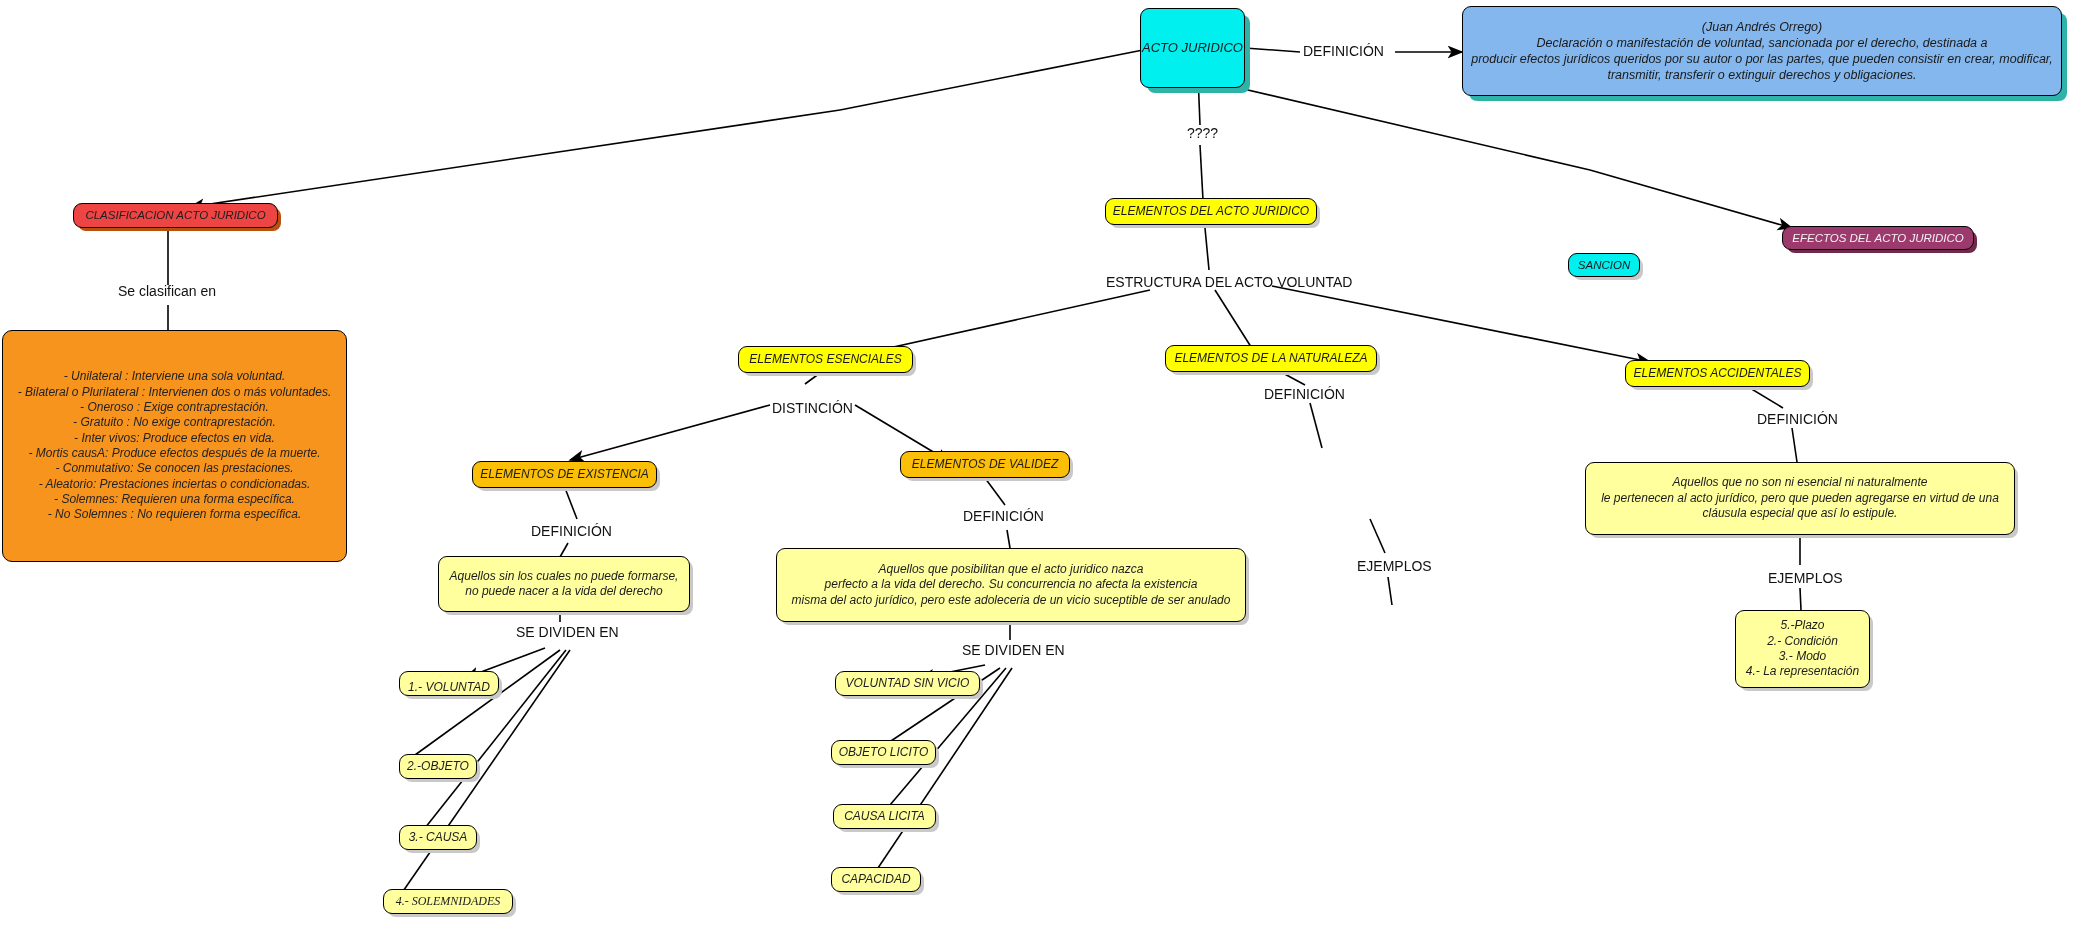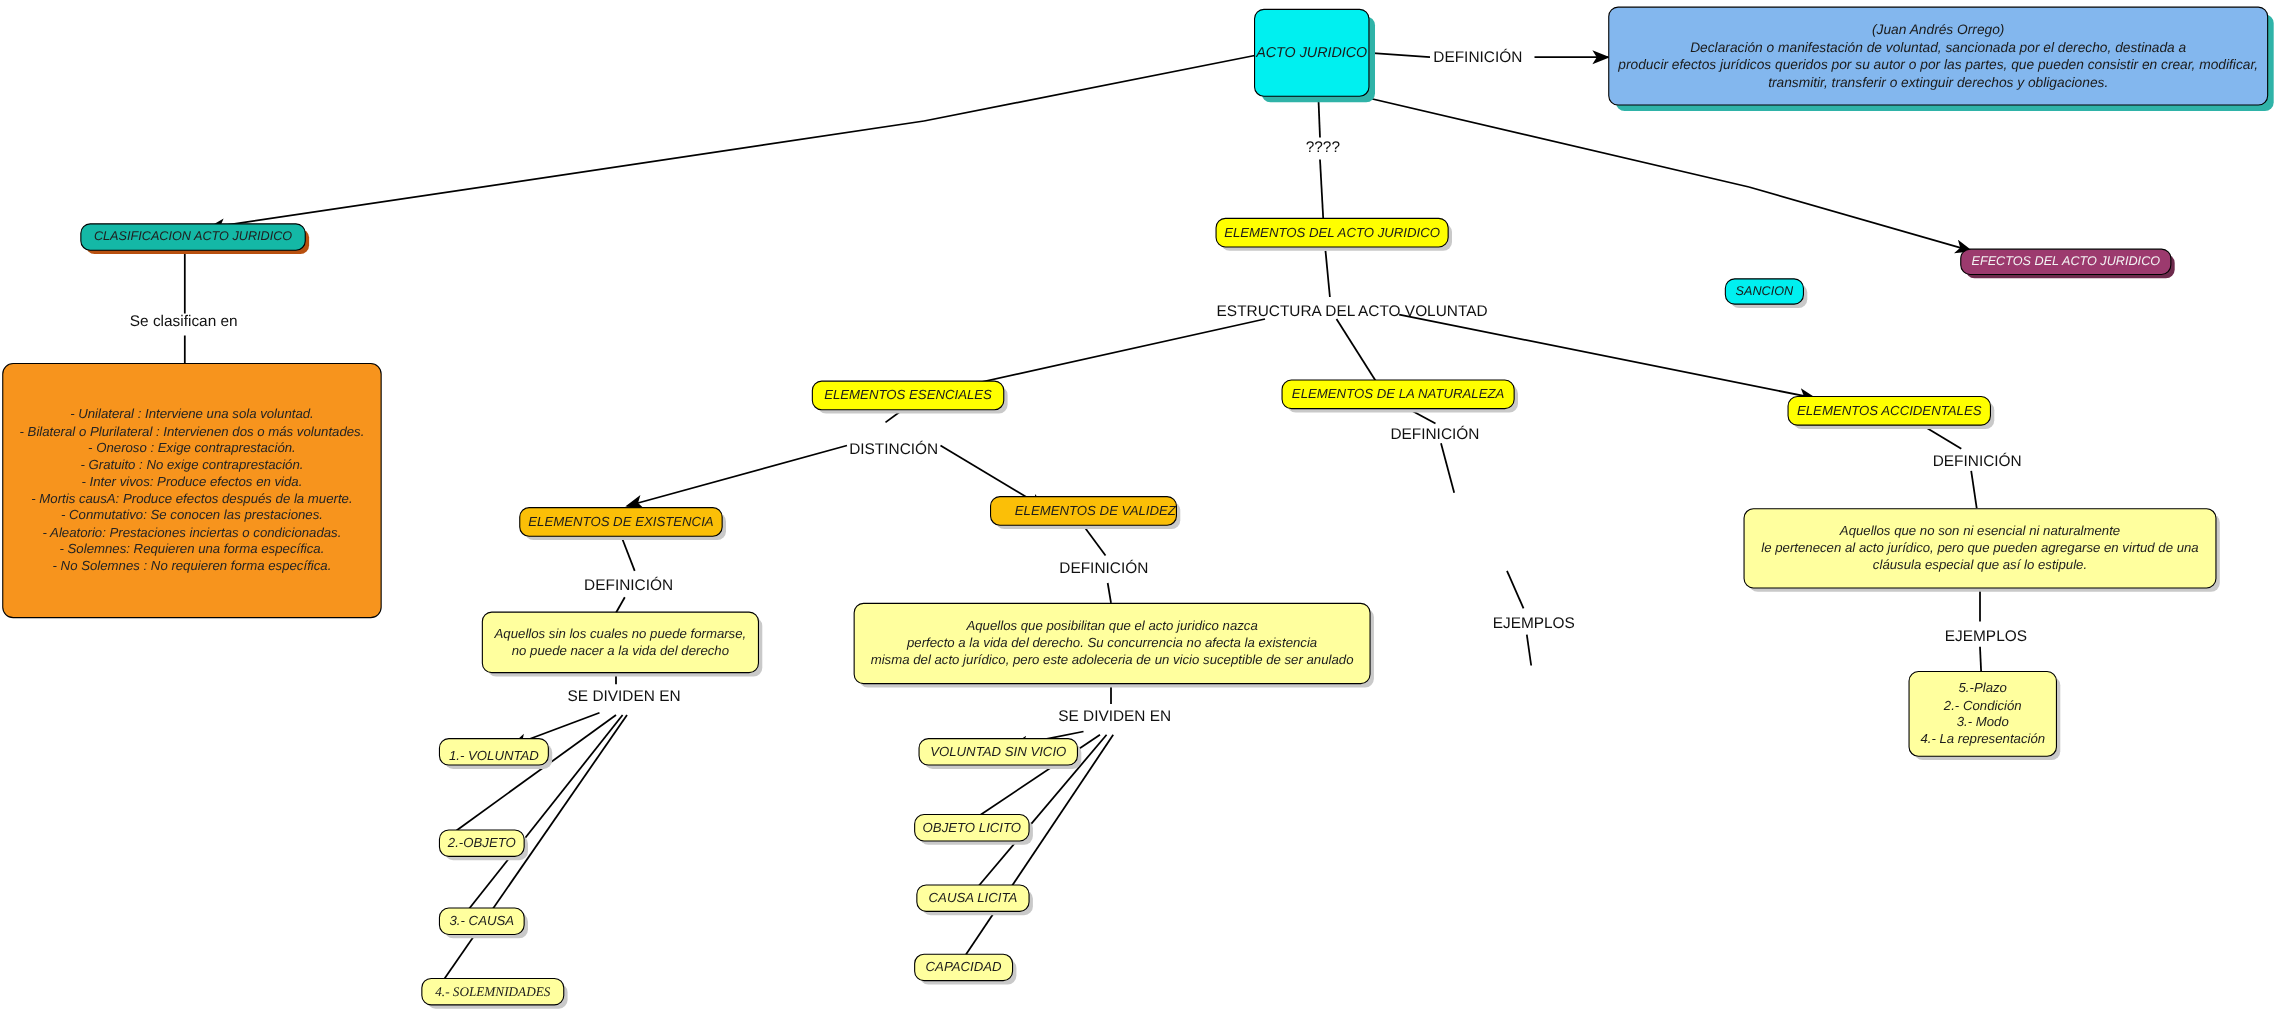--- a/index.html
+++ b/index.html
@@ -9,21 +9,21 @@
   svg.edges{position:absolute;left:0;top:0;width:2073px;height:929px;pointer-events:none;}
 
   .node{position:absolute;box-sizing:border-box;display:flex;align-items:center;
         justify-content:center;text-align:center;border:1.5px solid #000;
         border-radius:9px;font-style:italic;line-height:1.28;}
   .node .lines{display:block;width:100%;}
   .node .lines div{white-space:nowrap;}
 
   .cyan{background:#00f0f0;border-color:#000;color:#1a1a1a;}
   .blue{background:#83b7ee;border-color:#000;color:#1a1a1a;}
-  .orange-pill{background:#14b8a6;border-color:#000;color:#202020;}
+  .orange-pill{background:#ef4444;border-color:#000;color:#202020;}
   .orange-box{background:#f7941d;border-color:#000;color:#232323;}
   .amber{background:#fbbf07;border-color:#000;color:#1c1c1c;}
   .yellow{background:#ffff00;border-color:#000;color:#1a1a1a;}
   .softyellow{background:#ffff9e;border-color:#000;color:#1c1c1c;}
   .purple{background:#9c3a6e;border-color:#000;color:#f3f3f3;}
 
   .shadow-teal{box-shadow:6px 6px 0 -1px #2fb3a8;}
   .shadow-grey{box-shadow:4px 4px 0 -1px #c9c9c9;}
   .shadow-dark{box-shadow:4px 4px 0 -1px #6d2a4c;}
   .shadow-orange{box-shadow:4px 4px 0 -1px #b8500f;}
@@ -178,21 +178,21 @@
 
   <div class="elabel" style="left:531px;top:523px;font-size:14px;">DEFINICIÓN</div>
 
   <div class="node softyellow shadow-grey" style="left:438px;top:556px;width:252px;height:56px;font-size:12px;">
     <span class="lines">
       <div>Aquellos sin los cuales no puede formarse,</div>
       <div>no puede nacer a la vida del derecho</div>
     </span>
   </div>
 
-  <div class="node amber shadow-grey" style="left:900px;top:451px;width:170px;height:27px;font-size:12px;justify-content:flex-end;">
+  <div class="node amber shadow-grey" style="left:900px;top:451px;width:170px;height:27px;font-size:12px;">
     <span>ELEMENTOS DE VALIDEZ</span>
   </div>
 
   <div class="elabel" style="left:963px;top:508px;font-size:14px;">DEFINICIÓN</div>
 
   <div class="node softyellow shadow-grey" style="left:776px;top:548px;width:470px;height:74px;font-size:12px;">
     <span class="lines">
       <div>Aquellos que posibilitan que el acto juridico nazca</div>
       <div>perfecto a la vida del derecho. Su concurrencia no afecta la existencia</div>
       <div>misma del acto jurídico, pero este adoleceria de un vicio suceptible de ser anulado</div>

